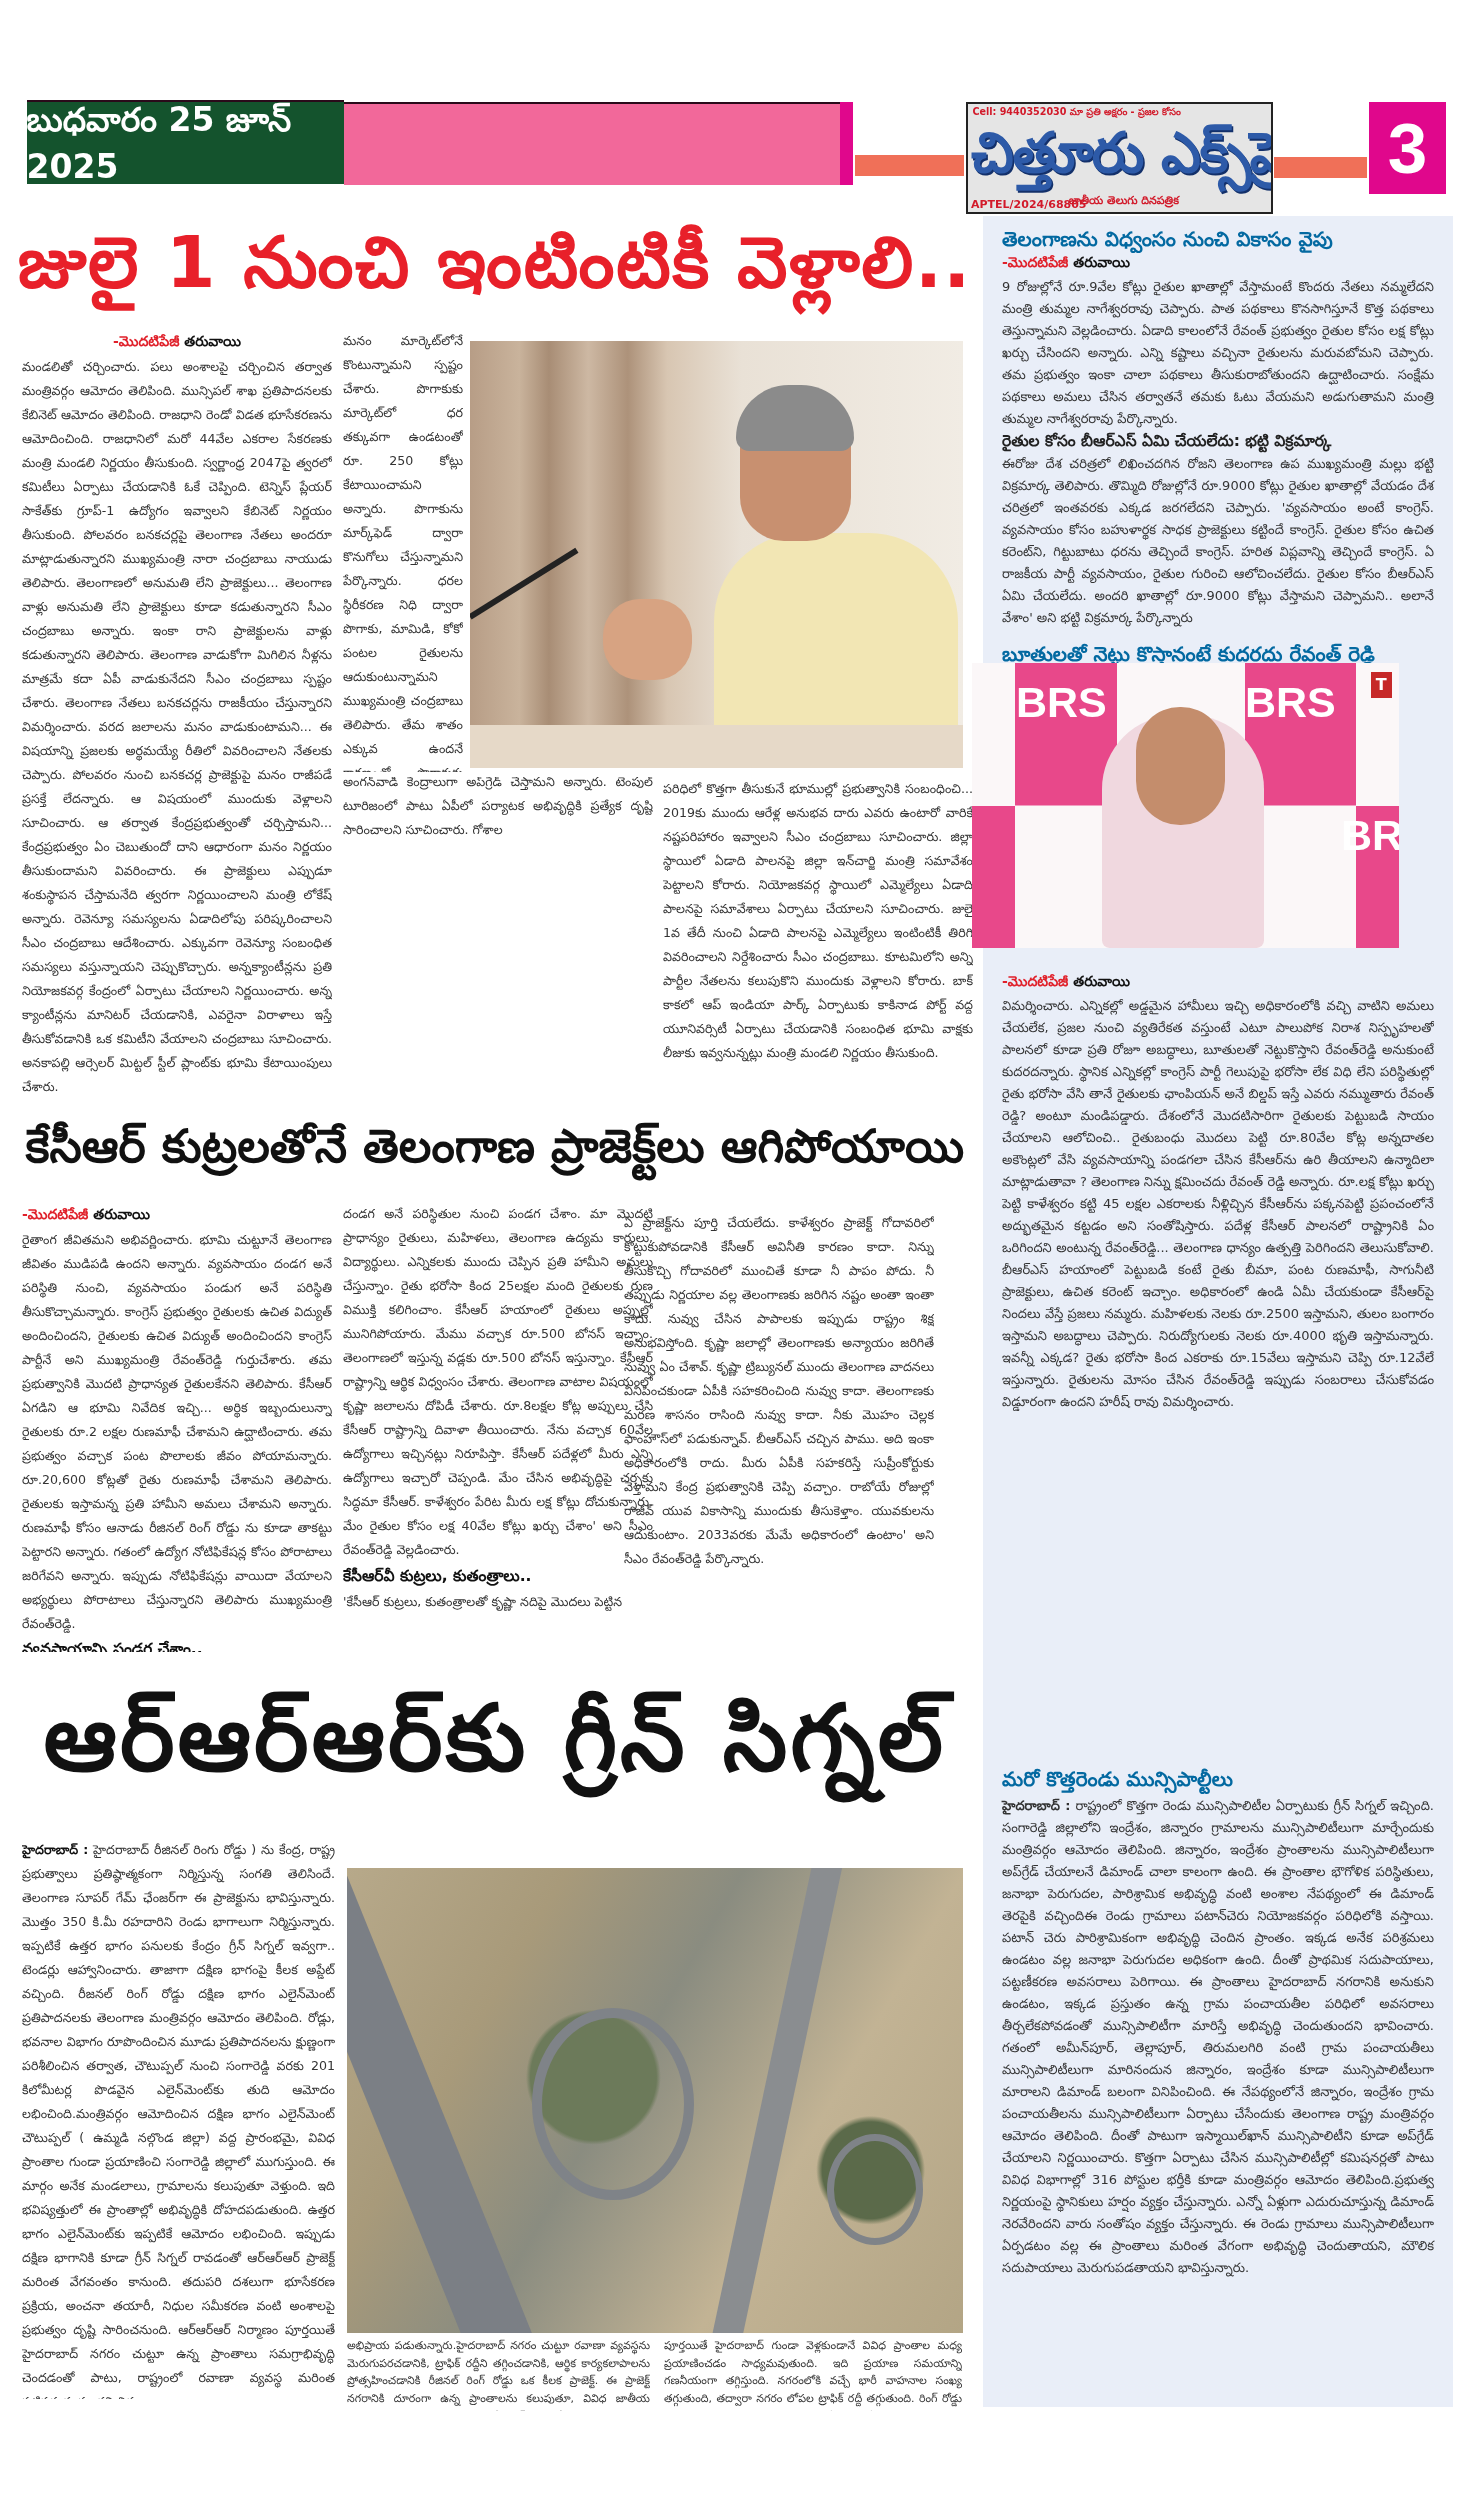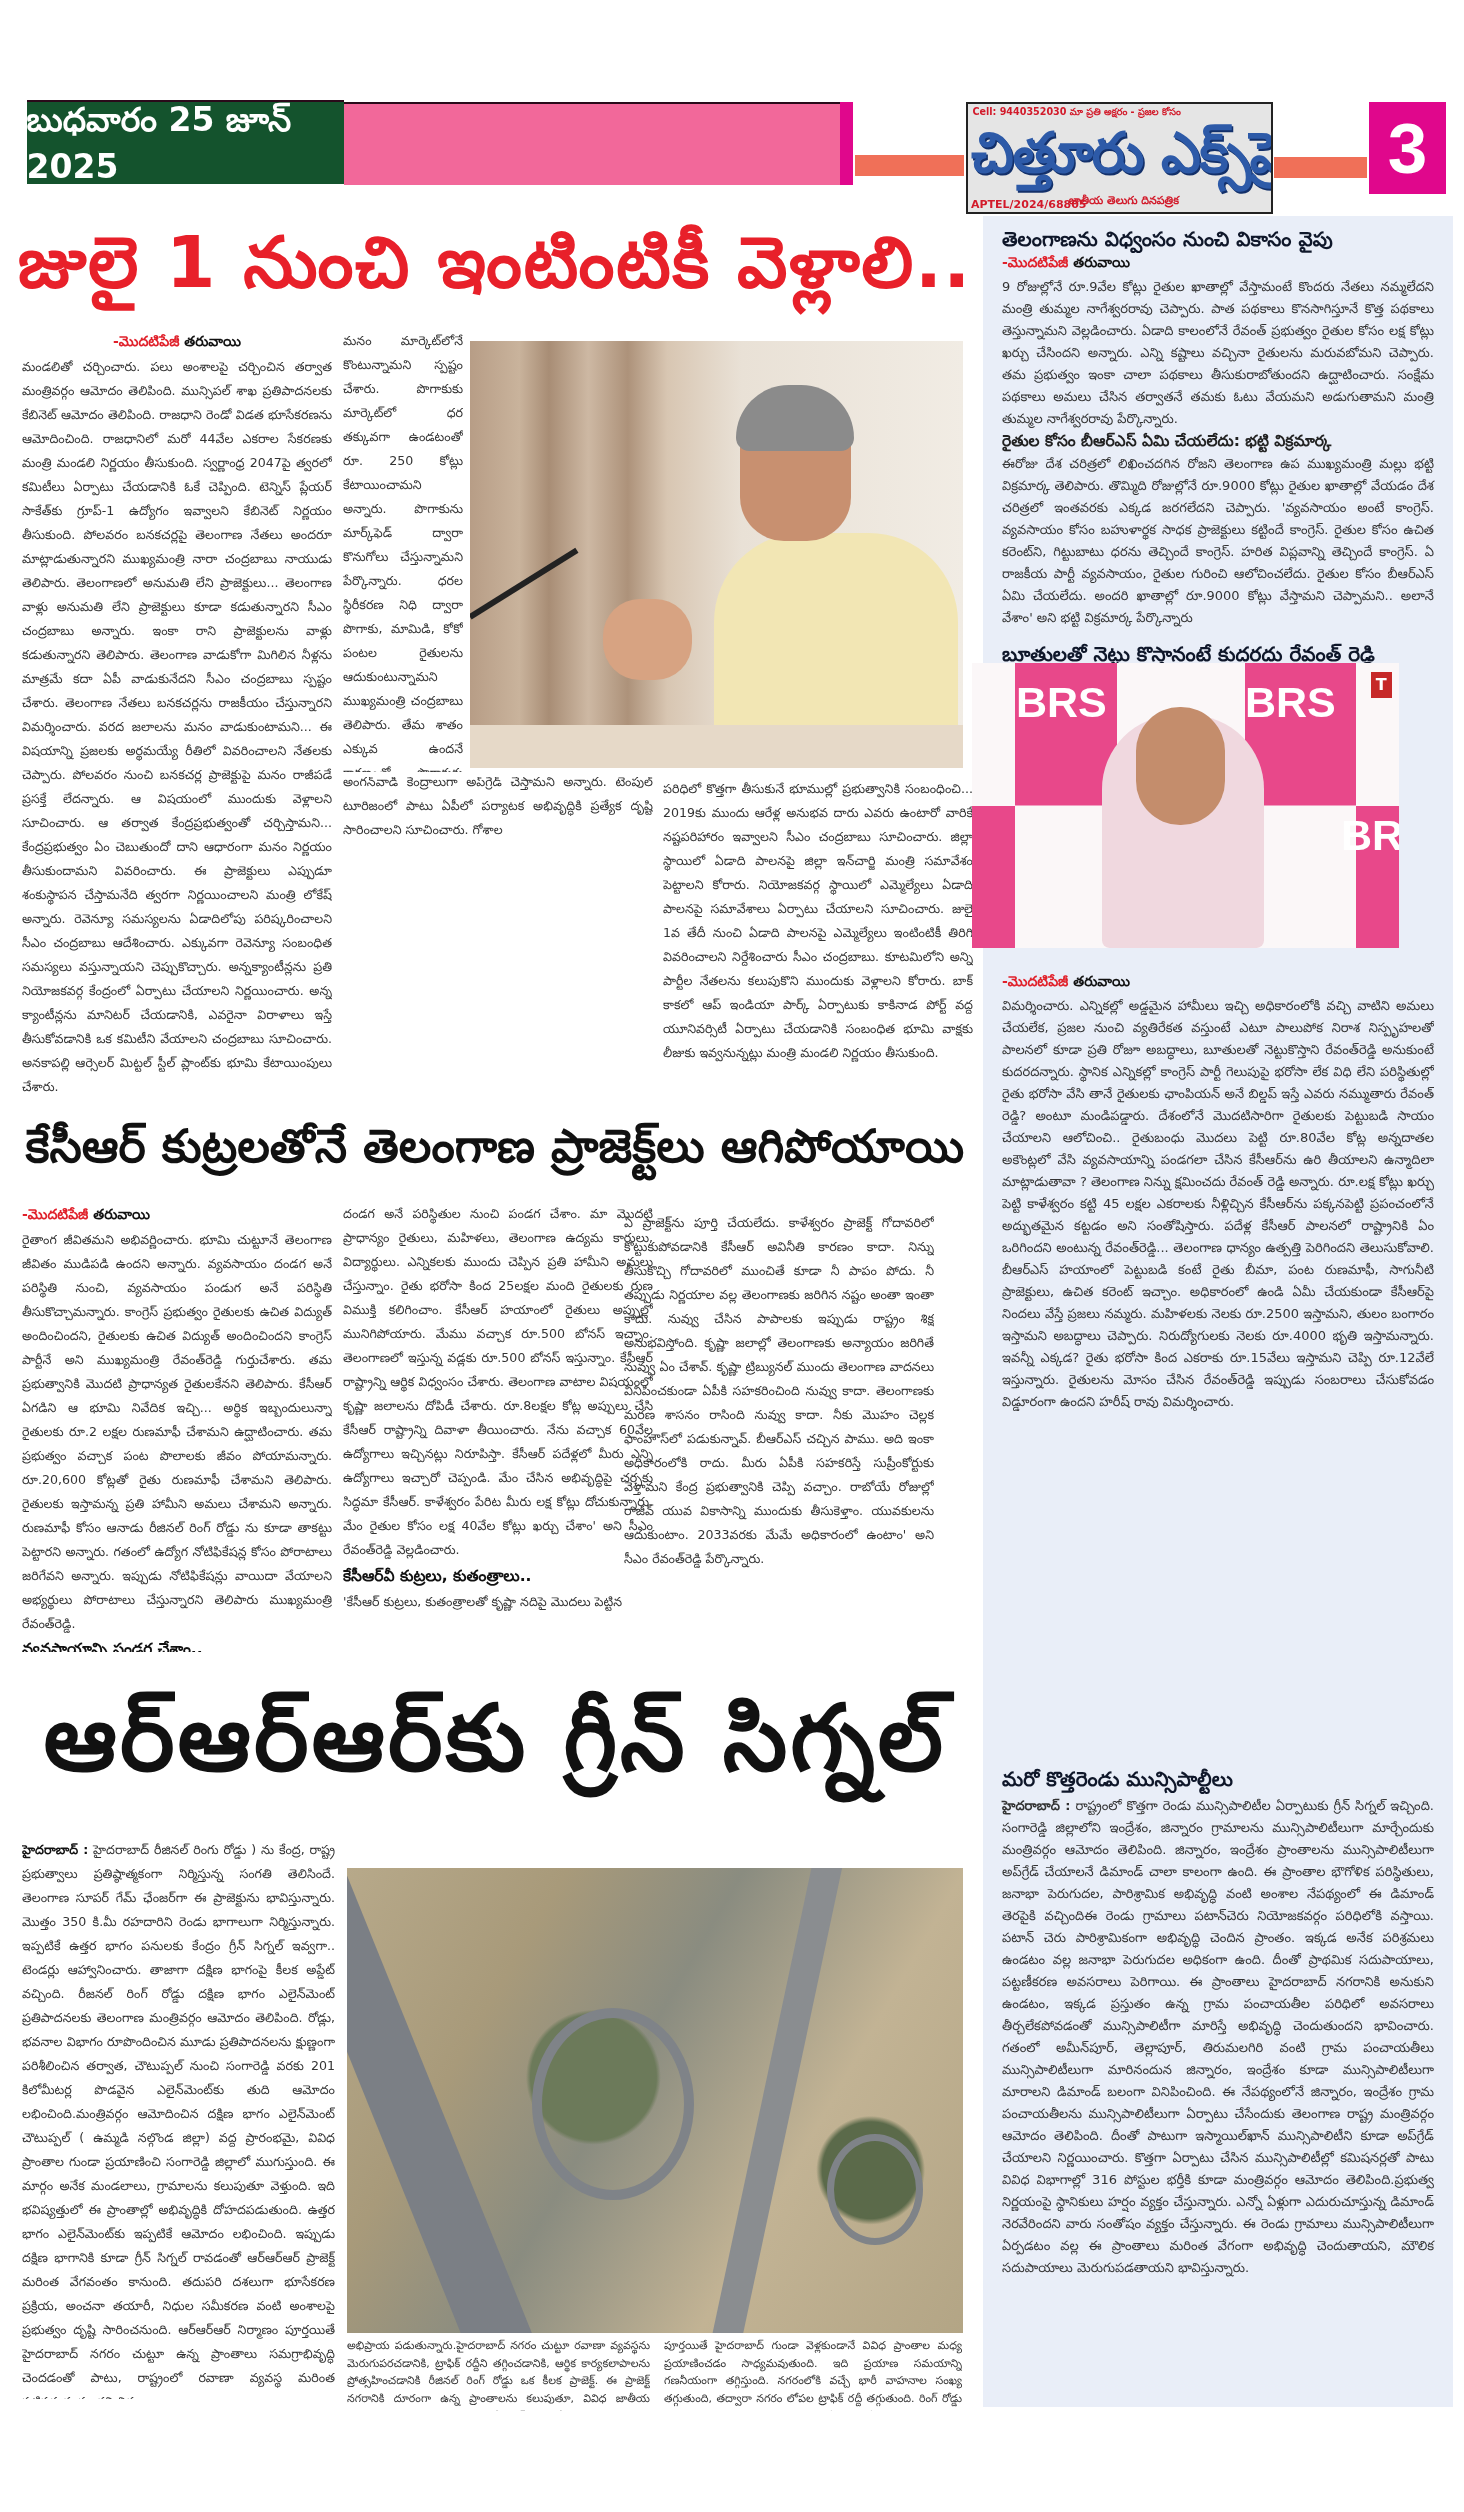--- a/index.html
+++ b/index.html
@@ -52,21 +52,21 @@
 
   .photo-rrr { left: 347px; top: 1868px; width: 616px; height: 465px;
                background: radial-gradient(circle at 40% 45%, #6c7a5a 0 14%, transparent 15%),
                            radial-gradient(circle at 85% 65%, #5b6a4a 0 8%, transparent 9%),
                            linear-gradient(120deg, #b7a98a 0%, #a89a7a 25%, #8a8c80 45%, #c2b394 70%, #b3a585 100%); }
   .photo-rrr .road { position: absolute; background: #7b7f85; }
   .photo-rrr .loop { position: absolute; border: 10.3px solid #7f8388; border-radius: 50%; }
 
   
   .rcol { left: 983px; top: 216px; width: 470px; height: 2191px; background: #e9eef8; }
-  .rc-head { font-size: 20px; font-weight: bold; color: #0f172a; line-height: 29.5px; }
+  .rc-head { font-size: 20px; font-weight: bold; color: #0369a1; line-height: 29.5px; }
   .rc-body { font-size: 13px; line-height: 22px; text-align: justify; color: #333; }
   .rc-sub { font-size: 15.5px; font-weight: bold; color: #222; line-height: 23.6px; }
   .photo-brs { left: 972px; top: 663px; width: 427px; height: 285px;
                background:
                  linear-gradient(90deg, transparent 0 10%, #e8488a 10% 34%, transparent 34% 64%, #e8488a 64% 90%, transparent 90%) top/100% 50% no-repeat,
                  linear-gradient(90deg, #e8488a 0 10%, transparent 10% 34%, #e8488a 34% 64%, transparent 64% 90%, #e8488a 90%) bottom/100% 50% no-repeat,
                  #fbf7f8; }
   .photo-brs .brs { position: absolute; font-family: "Liberation Sans", sans-serif; font-weight: bold; font-size: 43px; color: #fff; }
   .photo-brs .man { position: absolute; left: 130px; top: 52px; width: 162px; height: 233px; background: #f0d8df; border-radius: 74px 74px 7.4px 7.4px; }
   .photo-brs .face { position: absolute; left: 164px; top: 44px; width: 89px; height: 118px; background: #c48d6c; border-radius: 44px; }

